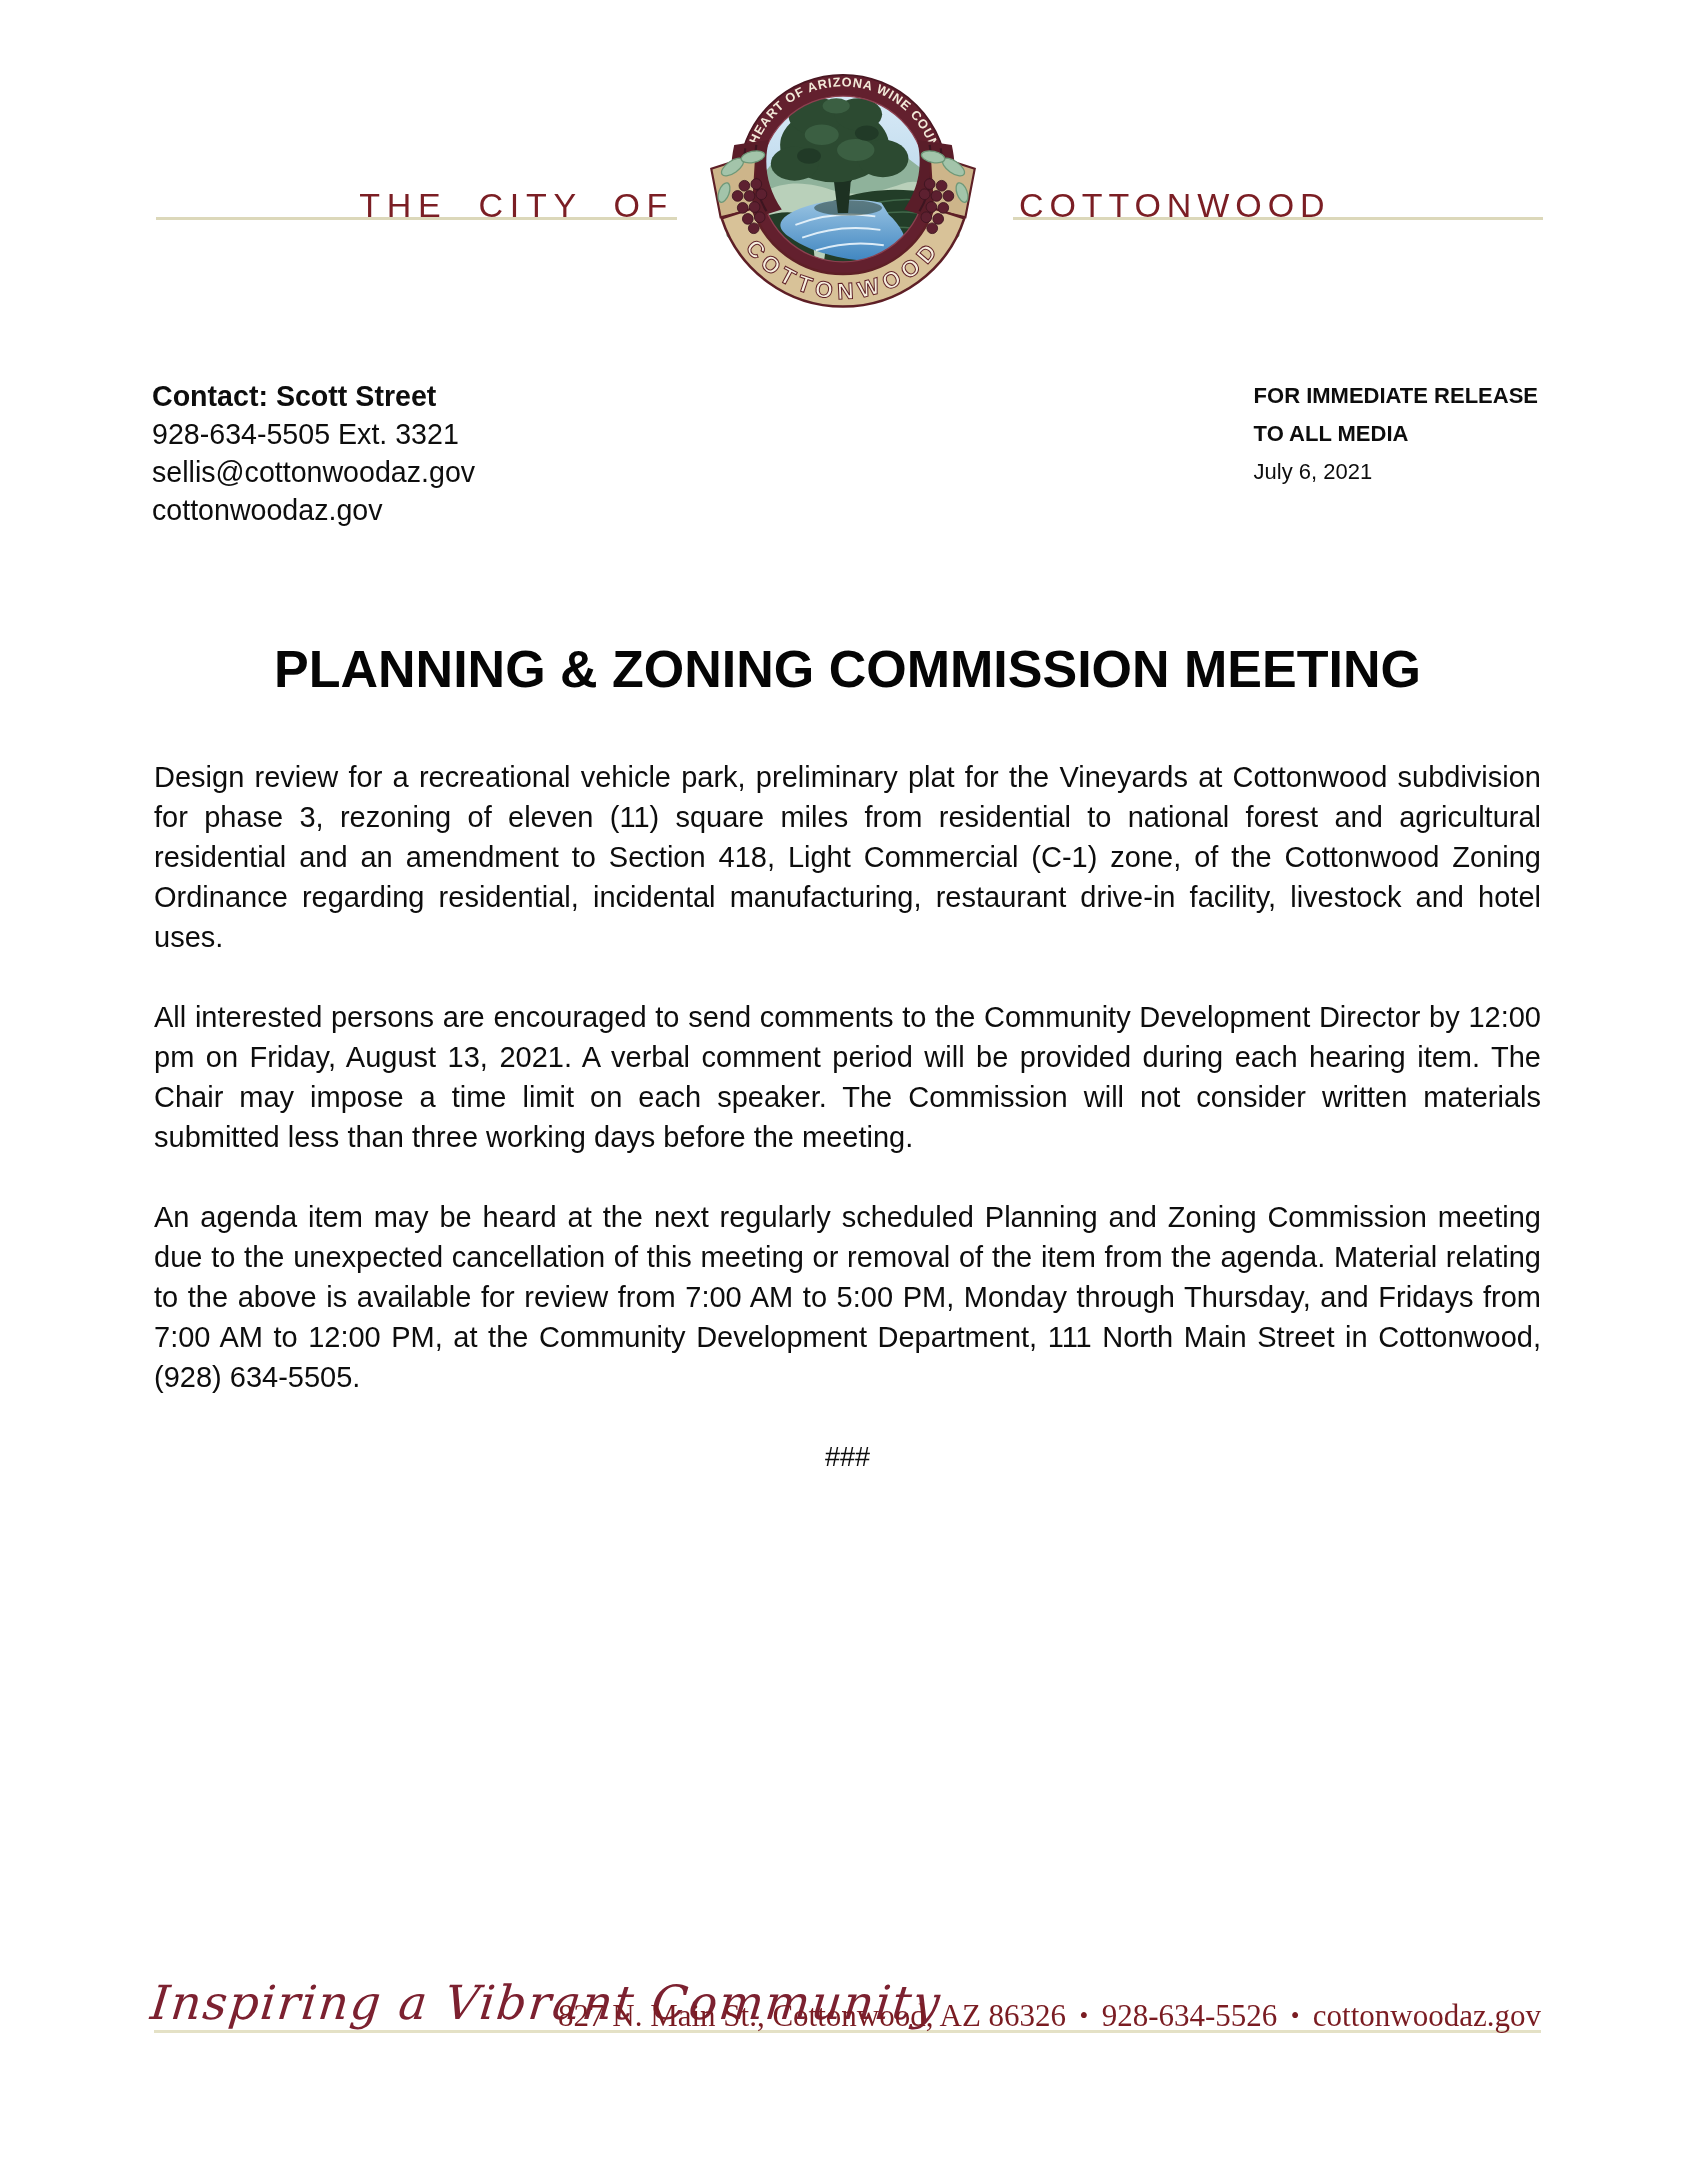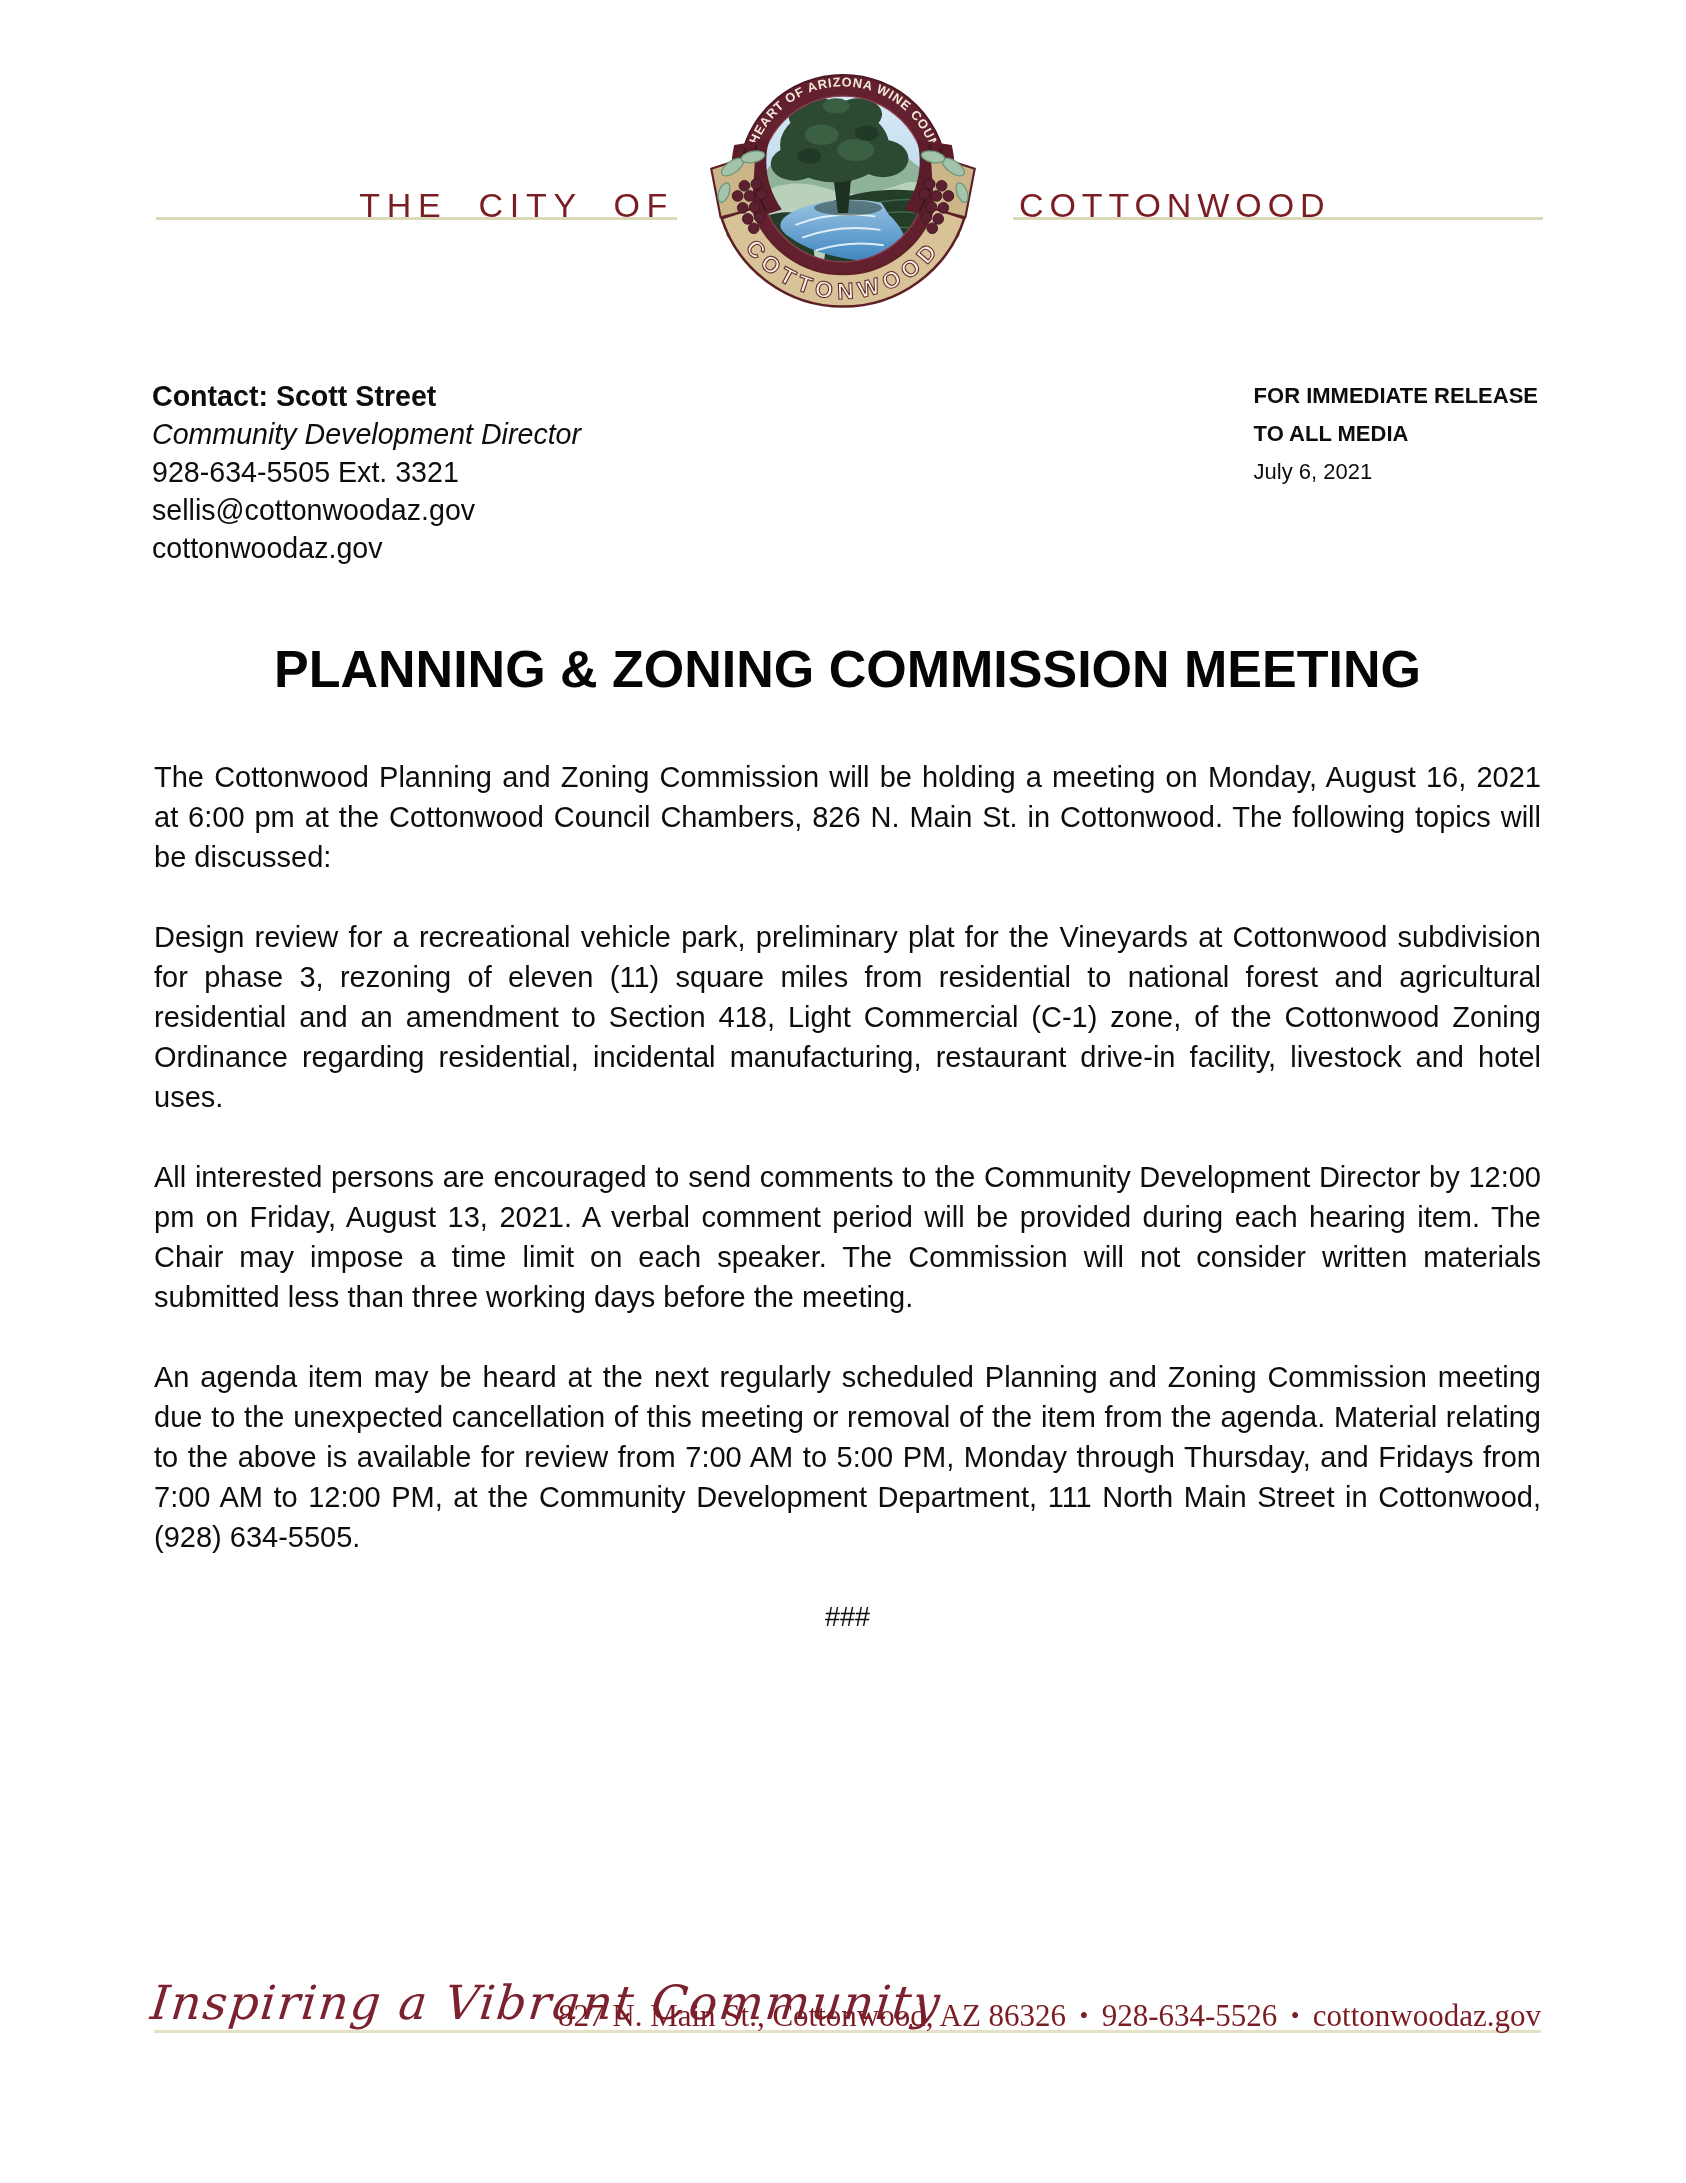--- a/index.html
+++ b/index.html
@@ -164,36 +164,34 @@
         <circle cx="264" cy="185" r="6.3"></circle>
           <circle cx="272" cy="199" r="6.3"></circle>
           <circle cx="258" cy="197" r="6.3"></circle>
         <circle cx="265" cy="210" r="6.3"></circle>
       </g>
     </svg>
   </div>
 
   <div class="contact">
     <div class="b">Contact: Scott Street</div>
-    <div class="i">Community Development Director</div>
     <div>928-634-5505 Ext. 3321</div>
     <div>sellis@cottonwoodaz.gov</div>
     <div>cottonwoodaz.gov</div>
   </div>
 
   <div class="release">
     <div class="b">FOR IMMEDIATE RELEASE</div>
     <div class="b">TO ALL MEDIA</div>
     <div>July 6, 2021</div>
   </div>
 
   <div class="doc-title">PLANNING &amp; ZONING COMMISSION MEETING</div>
 
   <div class="body-text">
-    <p>The Cottonwood Planning and Zoning Commission will be holding a meeting on Monday, August 16, 2021 at 6:00 pm at the Cottonwood Council Chambers, 826 N. Main St. in Cottonwood. The following topics will be discussed:</p>
     <p>Design review for a recreational vehicle park, preliminary plat for the Vineyards at Cottonwood subdivision for phase 3, rezoning of eleven (11) square miles from residential to national forest and agricultural residential and an amendment to Section 418, Light Commercial (C-1) zone, of the Cottonwood Zoning Ordinance regarding residential, incidental manufacturing, restaurant drive-in facility, livestock and hotel uses.</p>
     <p>All interested persons are encouraged to send comments to the Community Development Director by 12:00 pm on Friday, August 13, 2021. A verbal comment period will be provided during each hearing item. The Chair may impose a time limit on each speaker. The Commission will not consider written materials submitted less than three working days before the meeting.</p>
     <p>An agenda item may be heard at the next regularly scheduled Planning and Zoning Commission meeting due to the unexpected cancellation of this meeting or removal of the item from the agenda. Material relating to the above is available for review from 7:00 AM to 5:00 PM, Monday through Thursday, and Fridays from 7:00 AM to 12:00 PM, at the Community Development Department, 111 North Main Street in Cottonwood, (928) 634-5505.</p>
     <p class="end">###</p>
   </div>
 
   <div class="tagline">Inspiring a Vibrant Community</div>
   <div class="ftr-rule"></div>
   <div class="ftr-address">
     <span>827 N. Main St., Cottonwood, AZ 86326</span><span class="sep">•</span><span>928-634-5526</span><span class="sep">•</span><span>cottonwoodaz.gov</span>

